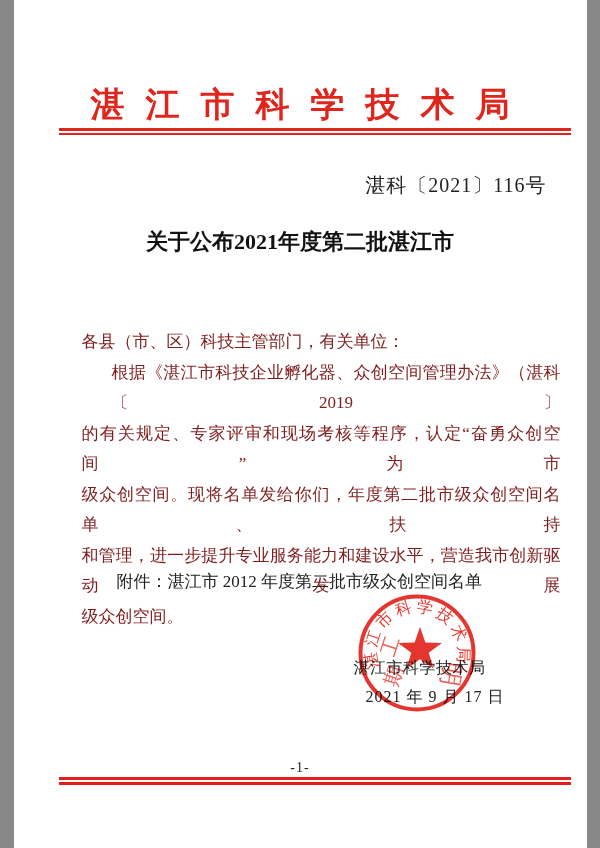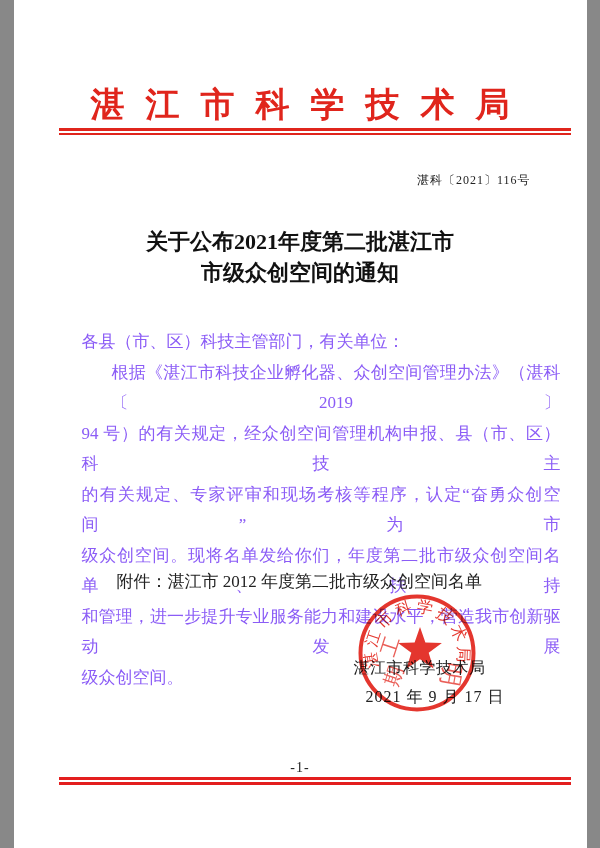--- a/index.html
+++ b/index.html
@@ -22,37 +22,37 @@
     letter-spacing:21px;
     padding-left:21px; 
     white-space:nowrap;
   }
   .head-rule{position:absolute;left:45px;width:512px;top:128px;}
   .head-rule .r1{height:3px;background:#e0251c;}
   .head-rule .gap{height:2px;background:#ffffff;}
   .head-rule .r2{height:2px;background:#e0251c;}
   
   .doc-number{
-    position:absolute;top:172px;right:56px;
-    font-size:12px;letter-spacing:1px;
+    position:absolute;top:172px;right:40px;
+    font-size:20px;letter-spacing:1px;
   }
   
   .doc-title{
     position:absolute;top:226px;left:0;right:0;
     text-align:center;
     font-size:22px;font-weight:bold;
     line-height:31px;
     padding-left:0;
     color:#111;
   }
   
   .body-block{
     position:absolute;top:327px;left:68px;width:479px;
     font-size:17px;line-height:30.5px;
-    color:#8b5cf6;
+    color:#7f1d1d;
   }
   .body-line{white-space:nowrap;}
   .body-line.full{white-space:normal;text-align:justify;text-align-last:justify;}
   .body-line.indent{padding-left:30px;}
   
   .attachment-line{
     position:absolute;top:570px;left:103px;
     font-size:17px;white-space:nowrap;color:#222;
   }
   
@@ -83,27 +83,25 @@
   <div class="head-rule">
     <div class="r1"></div>
     <div class="gap"></div>
     <div class="r2"></div>
   </div>
 
   <div class="doc-number">湛科〔2021〕116号</div>
 
   <div class="doc-title">
     <div>关于公布2021年度第二批湛江市</div>
-    <div>市级众创空间的通知</div>
   </div>
 
   <div class="body-block">
     <div class="body-line">各县（市、区）科技主管部门，有关单位：</div>
     <div class="body-line full indent">根据《湛江市科技企业孵化器、众创空间管理办法》（湛科〔2019〕</div>
-    <div class="body-line full">94 号）的有关规定，经众创空间管理机构申报、县（市、区）科技主</div>
     <div class="body-line full">的有关规定、专家评审和现场考核等程序，认定“奋勇众创空间”为市</div>
     <div class="body-line full">级众创空间。现将名单发给你们，年度第二批市级众创空间名单、扶持</div>
     <div class="body-line full">和管理，进一步提升专业服务能力和建设水平，营造我市创新驱动发展</div>
     <div class="body-line">级众创空间。</div>
   </div>
 
   <div class="attachment-line">附件：湛江市 2012 年度第二批市级众创空间名单</div>
 
   <div class="sig-agency">湛江市科学技术局</div>
   <div class="sig-date">2021 年 9 月 17 日</div>

